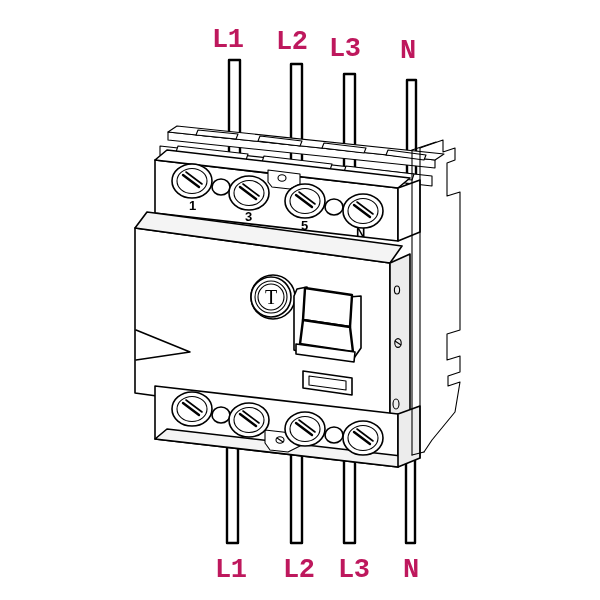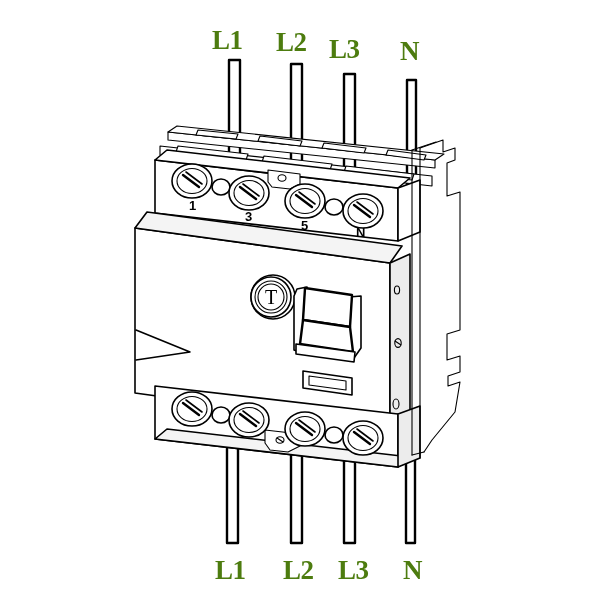--- a/index.html
+++ b/index.html
@@ -20,24 +20,24 @@
     height: 600px;
     background: #ffffff;
   }
   #stage svg {
     position: absolute;
     left: 0;
     top: 0;
   }
   .wire-label {
     position: absolute;
-    font-family: Liberation Serif, serif;
+    font-family: Liberation Mono, monospace;
     font-size: 27px;
     font-weight: 700;
-    color: #4d7c0f;
+    color: #be185d;
     letter-spacing: -0.5px;
     line-height: 1;
     white-space: nowrap;
     user-select: none;
   }
   .term-num {
     position: absolute;
     font-family: "Liberation Sans", sans-serif;
     font-size: 13px;
     font-weight: 700;

